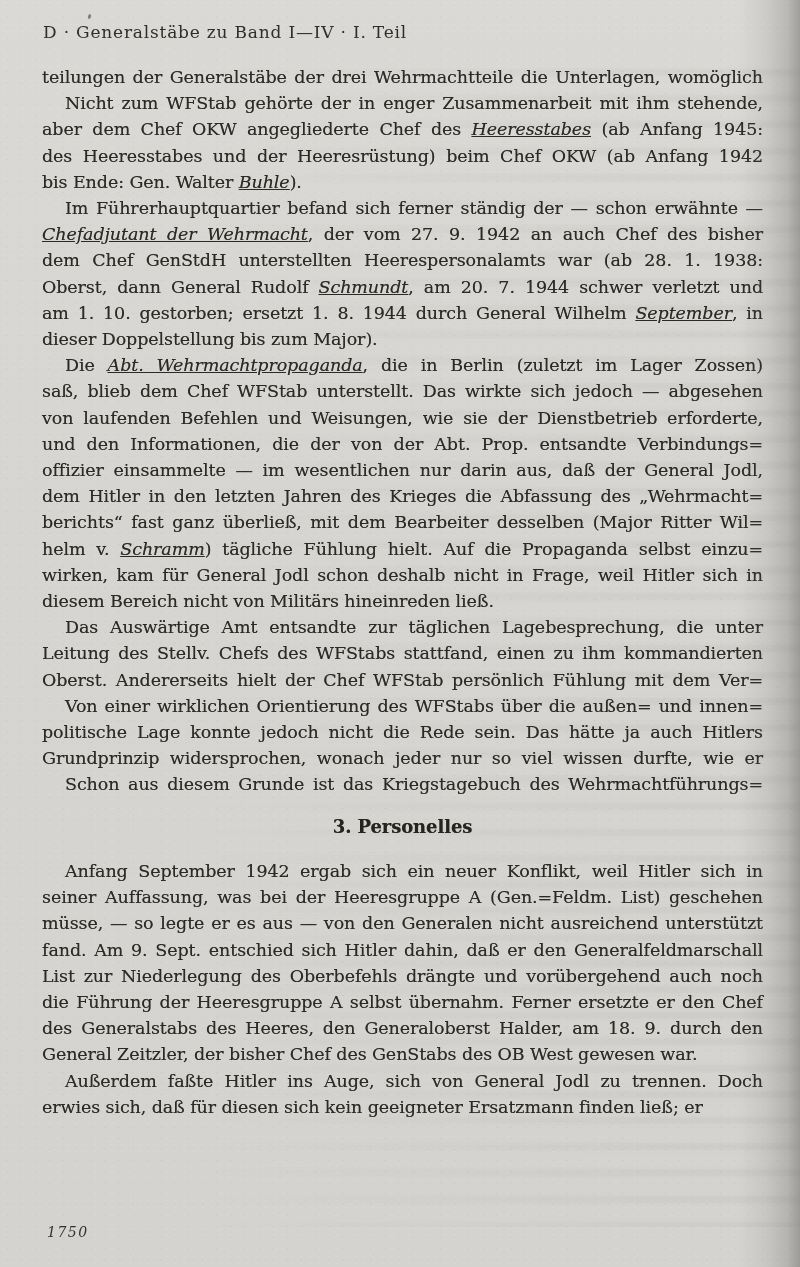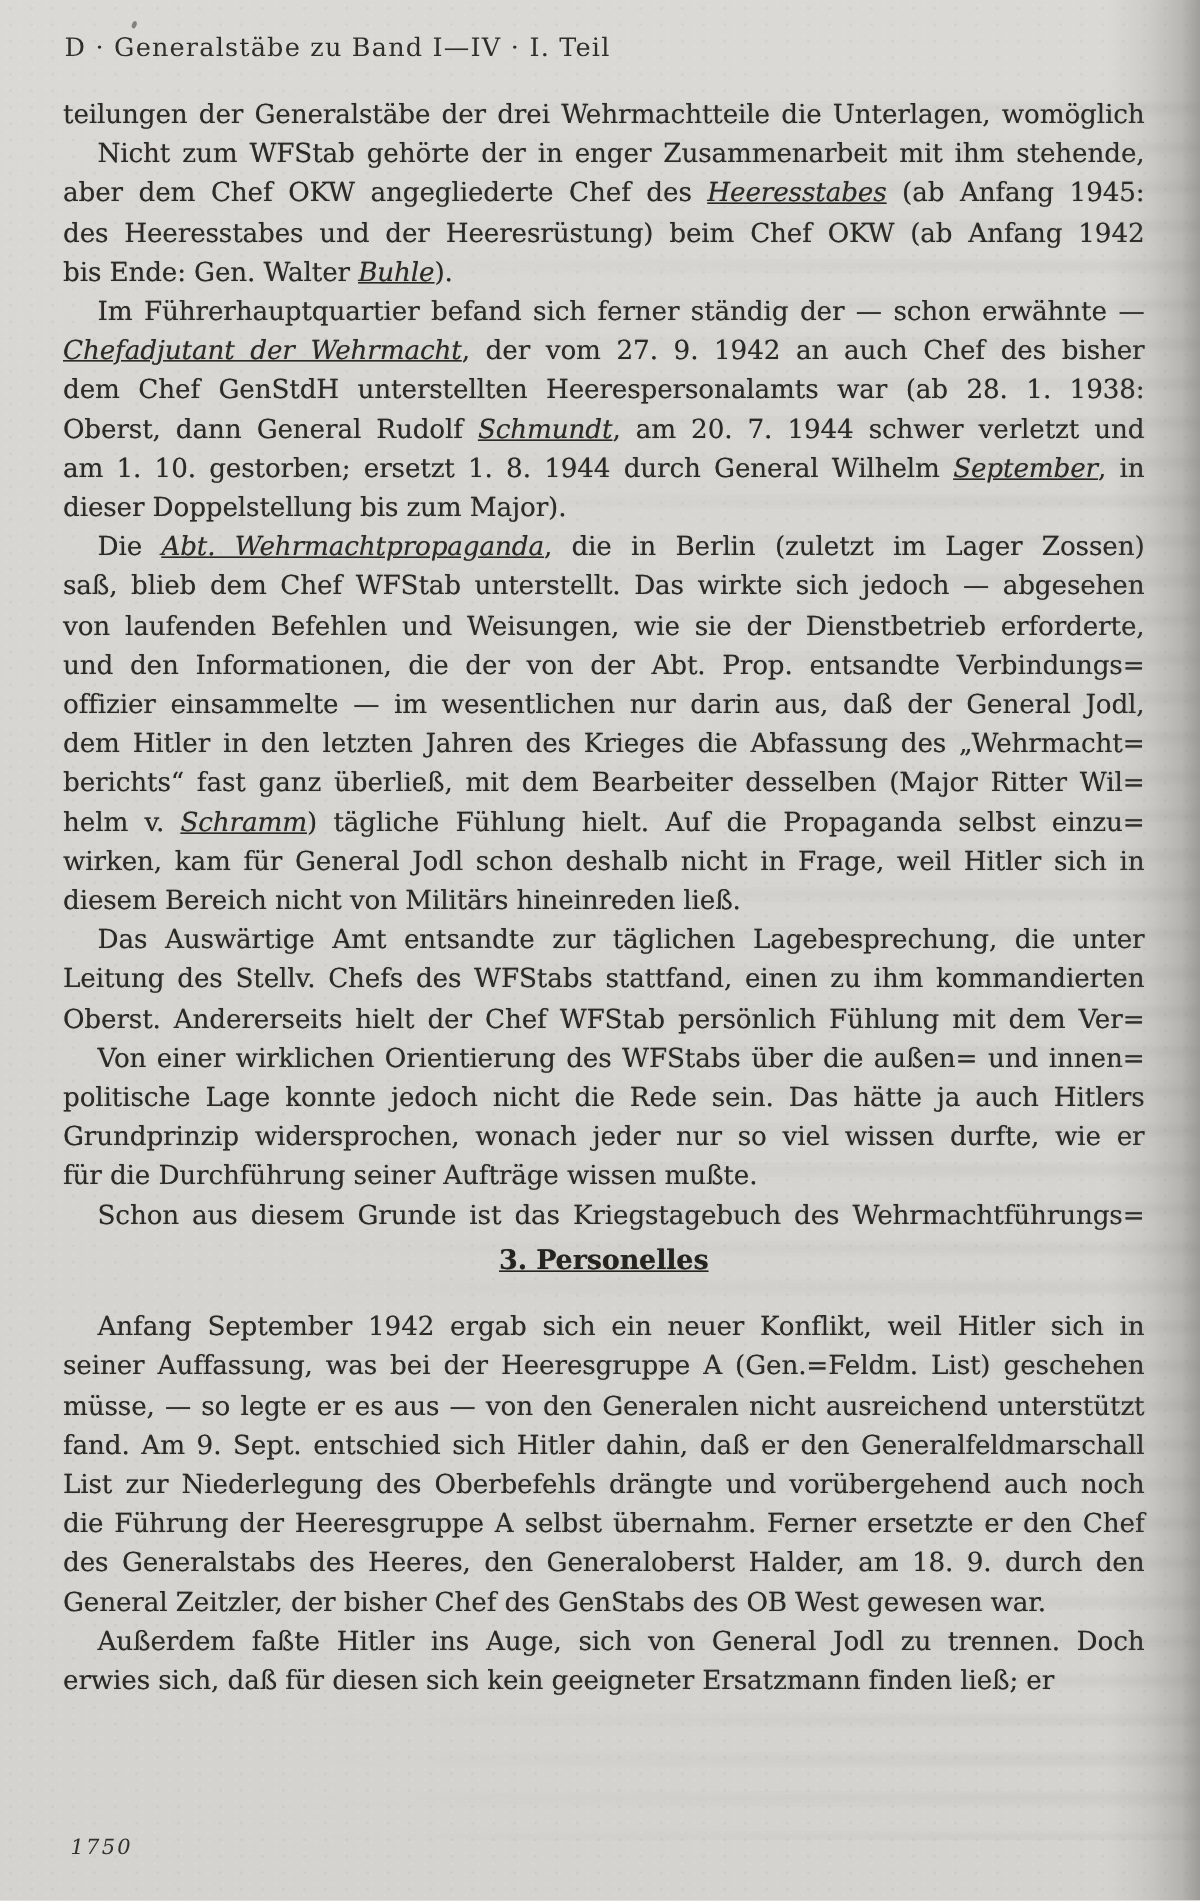--- a/index.html
+++ b/index.html
@@ -41,24 +41,23 @@
     text-align-last: justify;
     white-space: normal;
   }
   .text-body .line.last { text-align-last: left; }
   .text-body .line.indent { text-indent: 23px; }
   .text-body em { font-style: italic; text-decoration: underline; }
   .text-body .heading {
     font-weight: bold;
     text-align: right;
     text-align-last: center;
-    margin: 4px 0 18px 0;
+    margin: 16px 0 18px 0;
     font-size: 18px;
     color: #26241f;
-    text-decoration: underline;
   }
   .page-number {
     position: absolute;
     left: 47px;
     top: 1224px;
     font-size: 14px;
     font-style: italic;
     letter-spacing: 1.5px;
     color: #33312b;
   }
@@ -120,21 +119,20 @@
       <div class="line">berichts“ fast ganz überließ, mit dem Bearbeiter desselben (Major Ritter Wil=</div>
       <div class="line"><span>helm v. </span><em>Schramm</em><span>) tägliche Fühlung hielt. Auf die Propaganda selbst einzu=</span></div>
       <div class="line">wirken, kam für General Jodl schon deshalb nicht in Frage, weil Hitler sich in</div>
       <div class="line last">diesem Bereich nicht von Militärs hineinreden ließ.</div>
       <div class="line indent">Das Auswärtige Amt entsandte zur täglichen Lagebesprechung, die unter</div>
       <div class="line">Leitung des Stellv. Chefs des WFStabs stattfand, einen zu ihm kommandierten</div>
       <div class="line">Oberst. Andererseits hielt der Chef WFStab persönlich Fühlung mit dem Ver=</div>
       <div class="line indent">Von einer wirklichen Orientierung des WFStabs über die außen= und innen=</div>
       <div class="line">politische Lage konnte jedoch nicht die Rede sein. Das hätte ja auch Hitlers</div>
       <div class="line">Grundprinzip widersprochen, wonach jeder nur so viel wissen durfte, wie er</div>
-      <div class="line last">für die Durchführung seiner Aufträge wissen mußte.</div>
       <div class="line indent">Schon aus diesem Grunde ist das Kriegstagebuch des Wehrmachtführungs=</div>
       <div class="heading">3. Personelles</div>
       <div class="line indent">Anfang September 1942 ergab sich ein neuer Konflikt, weil Hitler sich in</div>
       <div class="line">seiner Auffassung, was bei der Heeresgruppe A (Gen.=Feldm. List) geschehen</div>
       <div class="line">müsse, — so legte er es aus — von den Generalen nicht ausreichend unterstützt</div>
       <div class="line">fand. Am 9. Sept. entschied sich Hitler dahin, daß er den Generalfeldmarschall</div>
       <div class="line">List zur Niederlegung des Oberbefehls drängte und vorübergehend auch noch</div>
       <div class="line">die Führung der Heeresgruppe A selbst übernahm. Ferner ersetzte er den Chef</div>
       <div class="line">des Generalstabs des Heeres, den Generaloberst Halder, am 18. 9. durch den</div>
       <div class="line last">General Zeitzler, der bisher Chef des GenStabs des OB West gewesen war.</div>

